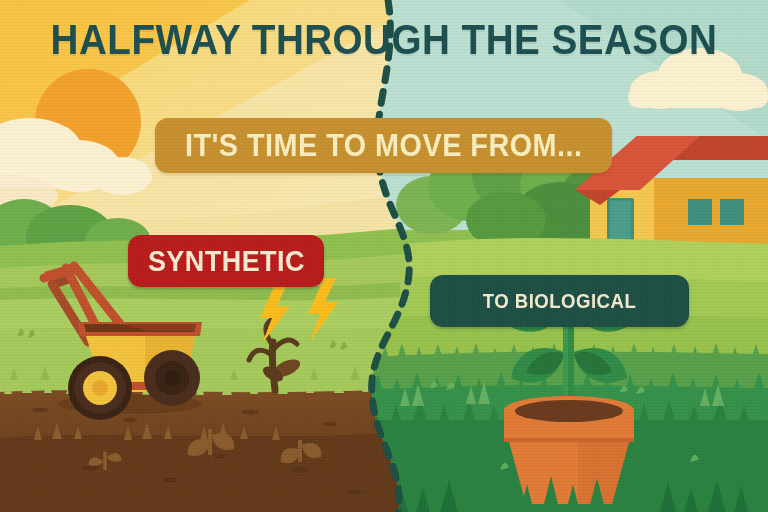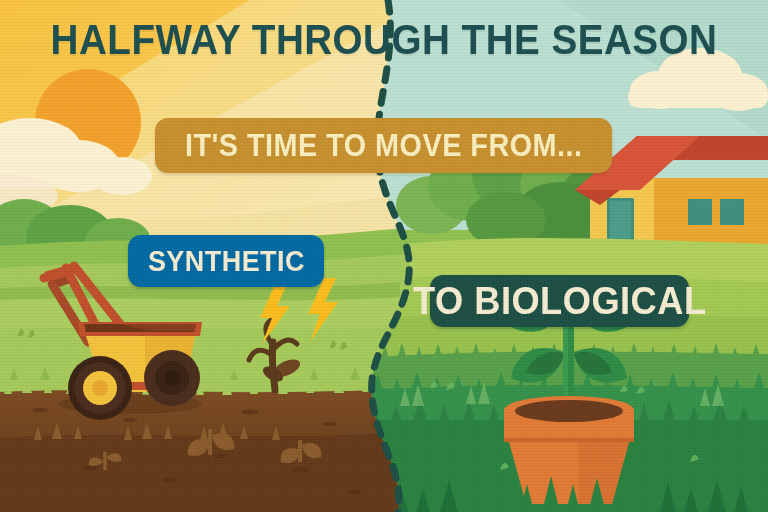--- a/index.html
+++ b/index.html
@@ -69,36 +69,36 @@
     box-shadow: 0 2px 3px rgba(90,60,10,0.18);
   }
   #banner-subtitle .t { transform: scaleX(0.93); }
 
   #badge-synthetic {
     left: 128px;
     top: 200px;
     width: 196px;
     height: 52px;
     border-radius: 13px;
-    background: #0369a1;
+    background: #b91c1c;
     color: #f4ead0;
     font-size: 29px;
     box-shadow: 0 2px 3px rgba(10,40,30,0.25);
   }
   #badge-synthetic .t { transform: scaleX(0.93); }
 
   #badge-biological {
     left: 430px;
     top: 240px;
     width: 259px;
     height: 52px;
     border-radius: 13px;
     background: #1e4f45;
     color: #f4ead0;
-    font-size: 39px;
+    font-size: 20px;
     box-shadow: 0 2px 3px rgba(10,40,30,0.25);
   }
   #badge-biological .t { transform: scaleX(0.93); }
 
   
   #grain {
     position: absolute;
     inset: 0;
     pointer-events: none;
     opacity: 0.055;

